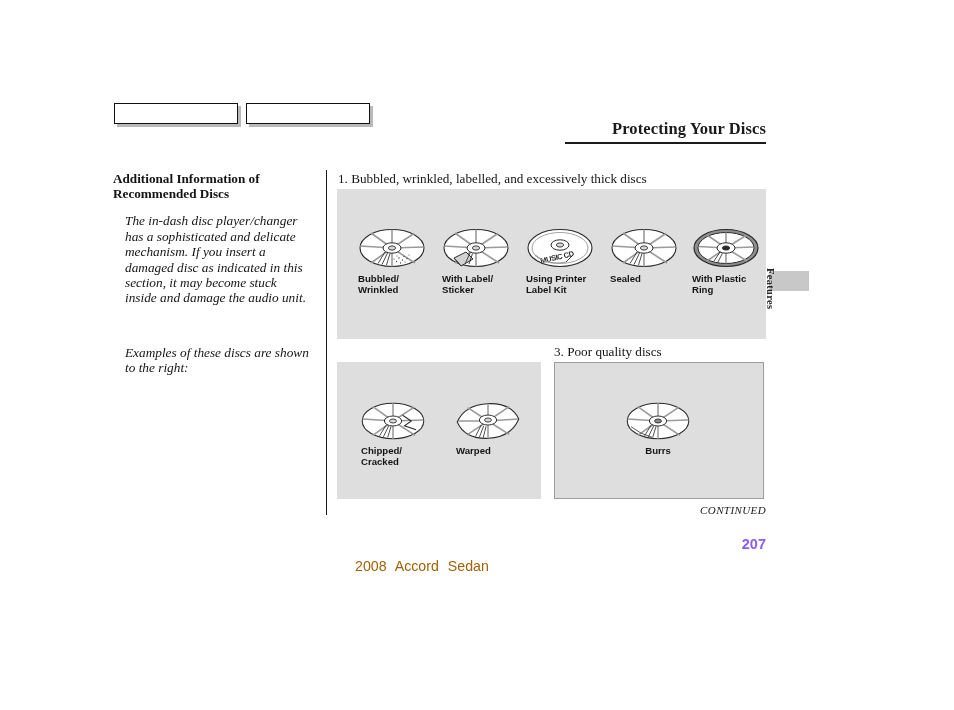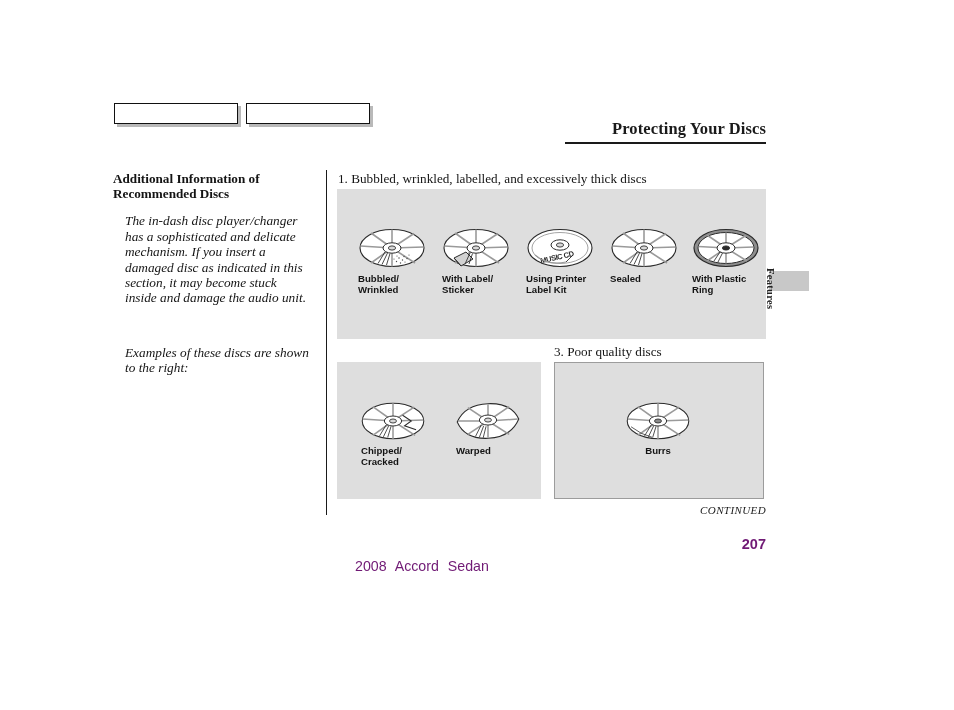--- a/index.html
+++ b/index.html
@@ -171,29 +171,29 @@
   }
   #page-number {
     position: absolute;
     left: 690px;
     top: 536px;
     width: 76px;
     text-align: right;
     font-family: "Liberation Sans", sans-serif;
     font-weight: bold;
     font-size: 14.5px;
-    color: #701a75;
+    color: #8b5cf6;
   }
   #doc-footer {
     position: absolute;
     left: 355px;
     top: 558px;
     font-family: "Liberation Sans", sans-serif;
     font-size: 14.2px;
-    color: #701a75;
+    color: #a16207;
     word-spacing: 5px;
   }
 </style>
 </head>
 <body>
 
 <div class="page">
 
   <div class="navbox" id="navbox-1"></div>
   <div class="navbox" id="navbox-2"></div>

